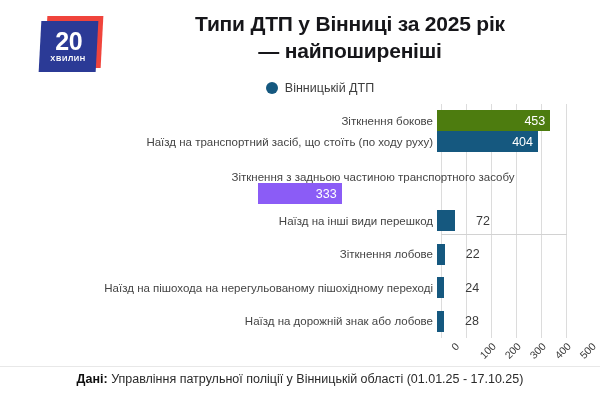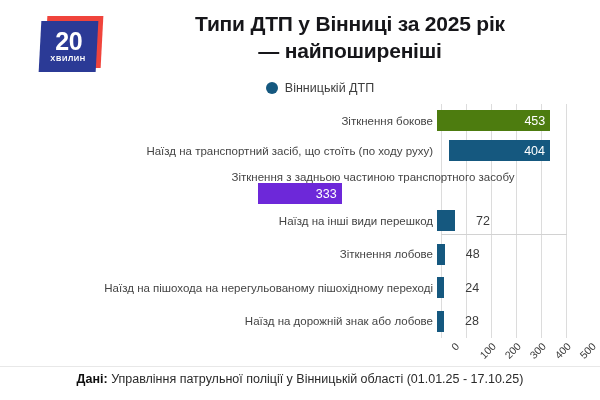--- a/index.html
+++ b/index.html
@@ -262,48 +262,48 @@
     </div>
   <div class="rows" id="bar-rows">
       <div class="row" style="top: 0px; height: 33.4286px;">
         <div class="cat-label">Зіткнення бокове</div>
         <div class="bar-wrap">
           <div class="bar" style="width: 113.25px; background: #4d7c0f;">
             <span class="bar-value-in">453</span>
           </div>
         </div>
       </div>
-      <div class="row" style="top: 30px; height: 33.4286px; gap: 12px;">
+      <div class="row" style="top: 21px; height: 33.4286px;">
         <div class="cat-label">Наїзд на транспортний засіб, що стоїть (по ходу руху)</div>
         <div class="bar-wrap">
           <div class="bar" style="width: 101px; background: rgb(21, 88, 127);">
             <span class="bar-value-in">404</span>
           </div>
         </div>
       </div>
       <div class="row" style="top: 66.8571px; height: 33.4286px; flex-direction: column;">
         <div class="cat-label">Зіткнення з задньою частиною транспортного засобу</div>
         <div class="bar-wrap">
-          <div class="bar" style="width: 83.25px; background: #6d28d9;">
+          <div class="bar" style="width: 83.25px; background: #8b5cf6;">
             <span class="bar-value-in">333</span>
           </div>
         </div>
       </div>
       <div class="row" style="top: 100.286px; height: 33.4286px;">
         <div class="cat-label">Наїзд на інші види перешкод</div>
         <div class="bar-wrap">
           <div class="bar" style="width: 18px; background: rgb(21, 88, 127);"></div>
           <span class="bar-value-out">72</span>
         </div>
       </div>
       <div class="row" style="top: 133.714px; height: 33.4286px;">
         <div class="cat-label">Зіткнення лобове</div>
         <div class="bar-wrap">
           <div class="bar" style="width: 7.75px; background: rgb(21, 88, 127);"></div>
-          <span class="bar-value-out">48</span>
+          <span class="bar-value-out">22</span>
         </div>
       </div>
       <div class="row" style="top: 167.143px; height: 33.4286px;">
         <div class="cat-label">Наїзд на пішохода на нерегульованому пішохідному переході</div>
         <div class="bar-wrap">
           <div class="bar" style="width: 7.25px; background: rgb(21, 88, 127);"></div>
           <span class="bar-value-out">24</span>
         </div>
       </div>
       <div class="row" style="top: 200.571px; height: 33.4286px;">

